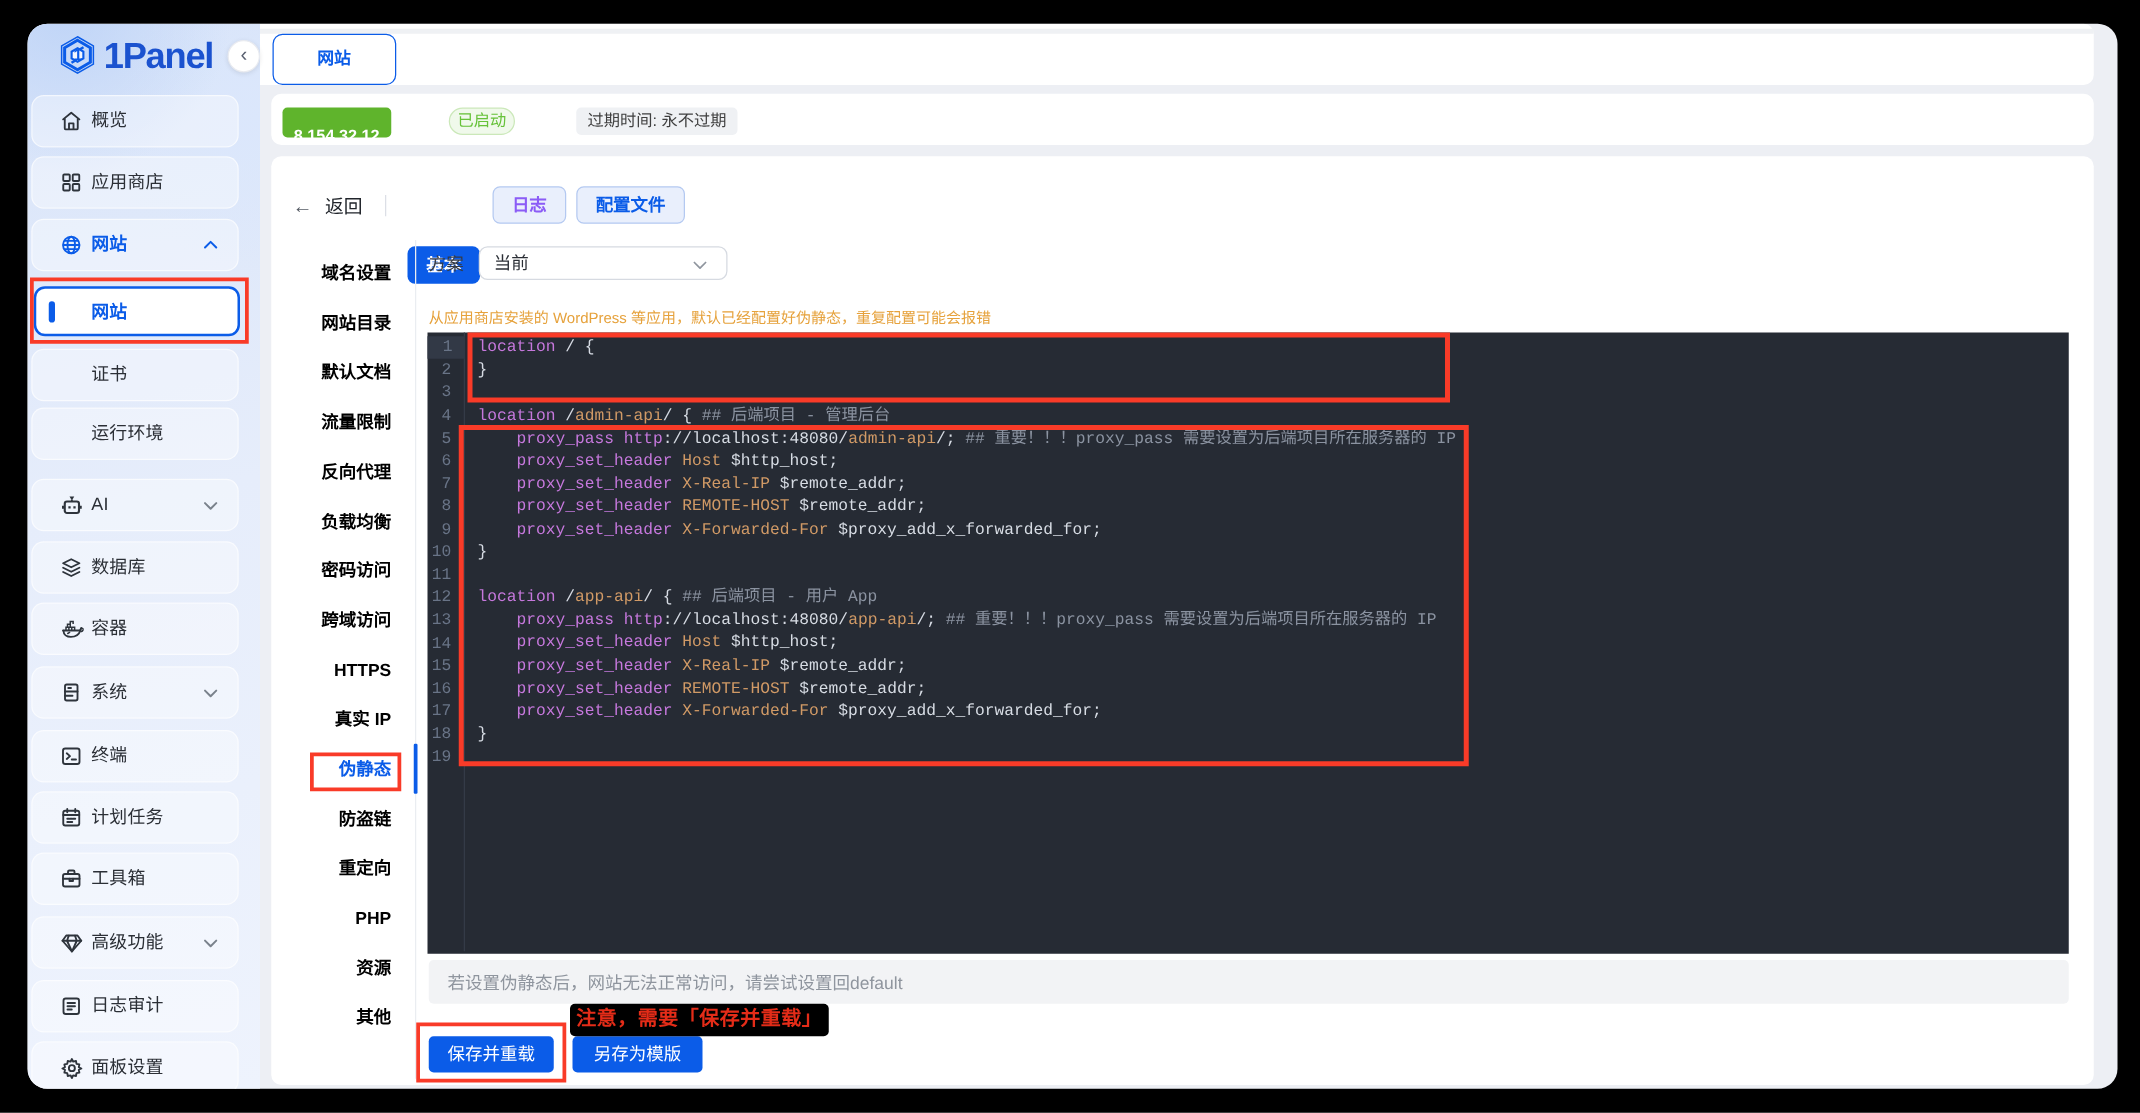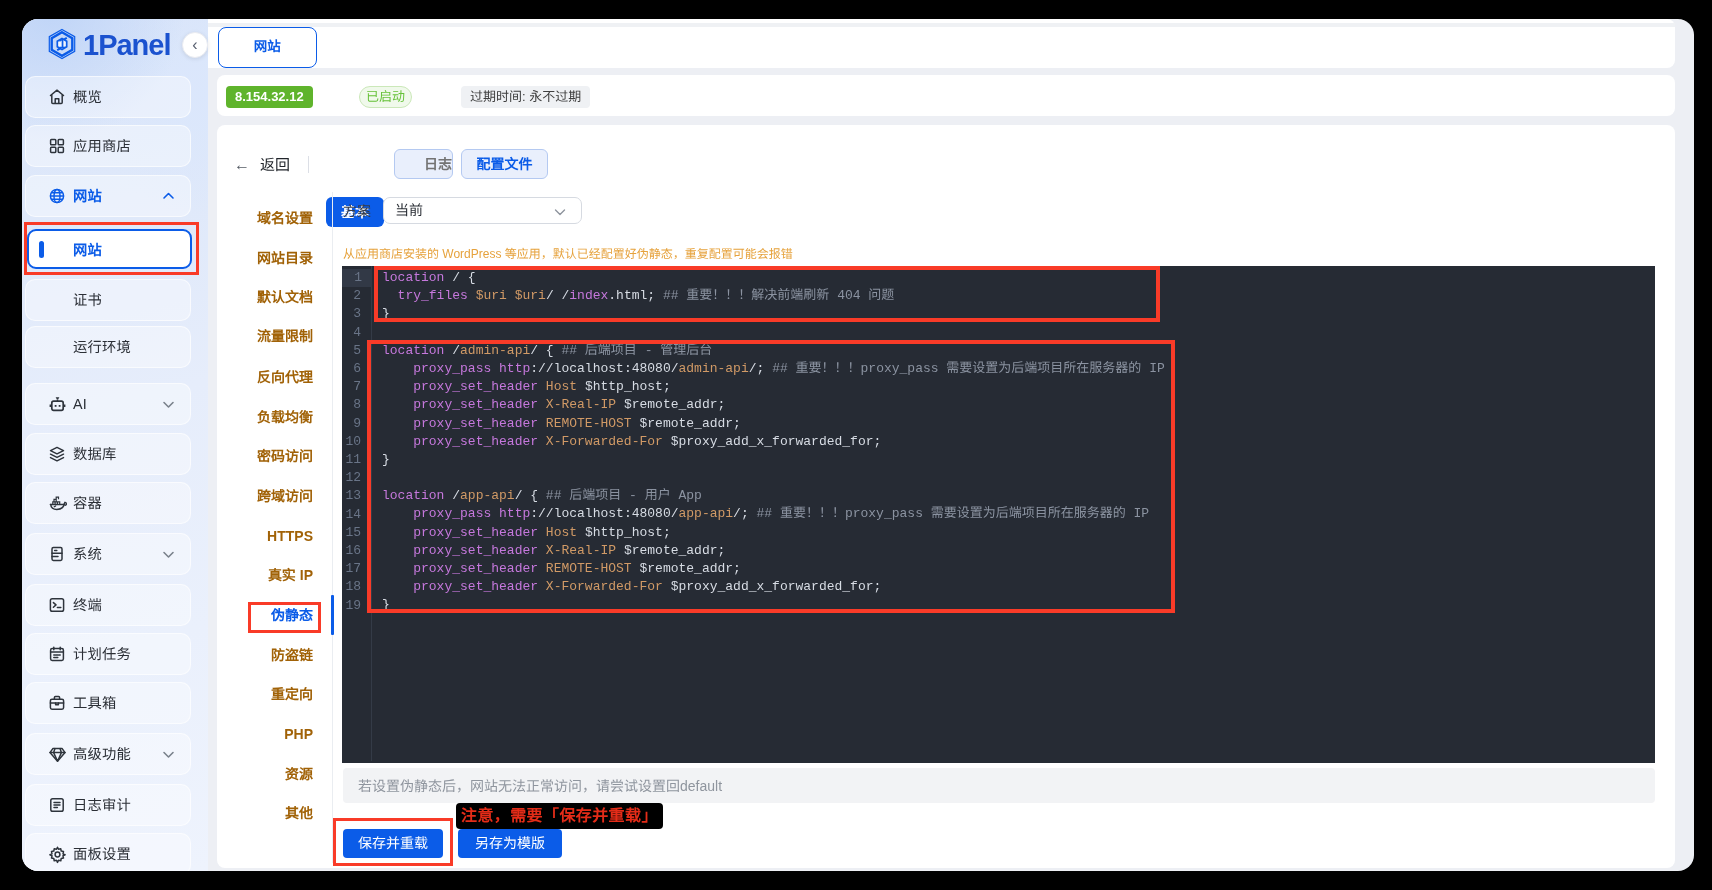--- a/index.html
+++ b/index.html
@@ -31,45 +31,45 @@
   .mi.sel .bar { position:absolute; left:10px; top:10px; width:5px; height:17px;
     border-radius:3px; background:#0b5ce8; }
   .red { position:absolute; border:3px solid #f93b28; z-index:50; pointer-events:none; }
   #topbar { position:absolute; left:186px; top:0; width:1467px; height:48.5px; background:#fff; border-radius:0 8px 8px 0; }
   #tbband { position:absolute; left:186px; top:4px; width:1467px; height:3.5px; background:#eff1f4; }
   #toptab { position:absolute; left:196px; top:8.3px; width:98.5px; height:41px; background:#fff;
     border:1.4px solid #0b5ce8; border-radius:8px; color:#0b5ce8; font-size:13.5px; font-weight:700;
     text-align:center; line-height:38px; z-index:4; }
   #bar2 { position:absolute; left:195px; top:56px; width:1458px; height:41px;
     background:#fff; border-radius:8px; }
-  #ipbadge { position:absolute; left:9px; top:11px; height:22px; padding:0 9px;
+  #ipbadge { position:absolute; left:9px; top:11px; height:22px; padding:12px 9px;
     background:#5fb42c; border-radius:4px; color:#fff; font-size:13px; font-weight:700;
     line-height:22px; }
   #runbadge { position:absolute; left:142px; top:11px; height:22px; padding:0 6px;
     background:#f0f9eb; border:1px solid #cbe8b9; border-radius:11px; color:#67c23a;
     font-size:13px; line-height:20px; }
   #expbadge { position:absolute; left:244px; top:11px; height:22px; padding:0 9px;
     background:#eff1f4; border-radius:4px; color:#404040; font-size:13px; line-height:22px; }
   #main { position:absolute; left:195px; top:106px; width:1458px; height:743px;
     background:#fff; border-radius:8px; }
   #back { position:absolute; left:17px; top:28px; font-size:15px; color:#21252b; }
   #back .arr { color:#555b64; font-size:16px; margin-right:10px; }
   #vdiv1 { position:absolute; left:91px; top:31px; width:1px; height:17px; background:#dcdfe6; }
   .tab { position:absolute; top:24px; height:30px; border-radius:6px; font-size:14px;
     font-weight:700; text-align:center; }
   #tab1 { left:109px; width:58px; background:#0b5ce8; color:#fff; line-height:30px;margin-top:48px; }
   #tab2 { left:177px; width:59px; background:#e9effc; border:1px solid #b4c9f1;
-    color:#737373; line-height:28px;text-align:right; }
+    color:#8b5cf6; line-height:28px; }
   #tab3 { left:244px; width:87px; background:#e9effc; border:1px solid #b4c9f1;
     color:#0b5ce8; line-height:28px; }
   #vdiv2 { position:absolute; left:115px; top:67px; width:1px; height:671px; background:#eaedf1; }
   #bluebar { position:absolute; left:114px; top:470px; width:3px; height:40px; background:#0b5ce8;
     z-index:4; border-radius:1px; }
   .snav { position:absolute; left:0; width:96px; text-align:right; font-size:14px; font-weight:600;
-    color:#a16207; z-index:3; line-height:20px; }
+    color:#000000; z-index:3; line-height:20px; }
   .snav.act { color:#0b5ce8; }
   #planlbl { position:absolute; left:126px; top:75px; font-size:14px; color:#363b44; }
   #plansel { position:absolute; left:166px; top:72px; width:199px; height:27px;
     border:1px solid #d6dae1; border-radius:7px; background:#fff; }
   #plansel .v { position:absolute; left:11px; top:0; line-height:25px; font-size:14px; color:#2b2f36; }
   #plansel svg { position:absolute; right:14px; top:7px; }
   #warn { position:absolute; left:126px; top:119px; font-size:12px; color:#e6a23c; }
   #editor { position:absolute; left:125px; top:141px; width:1313px; height:497px;
     background:#262b34; font-family:"Liberation Mono", monospace; font-size:13px; }
   #gutter { position:absolute; left:0; top:0; width:30px; height:495px;
@@ -106,21 +106,21 @@
     <div id="back"><span class="arr">←</span>返回</div>
     <div id="vdiv1"></div>
     <div class="tab" id="tab1">基本</div>
     <div class="tab" id="tab2">日志</div>
     <div class="tab" id="tab3">配置文件</div>
     <div id="vdiv2"></div>
     <div id="bluebar"></div>
 <div class="snav" style="top:83px;">域名设置</div>
 <div class="snav" style="top:123px;">网站目录</div>
 <div class="snav" style="top:162px;">默认文档</div>
-<div class="snav" style="top:202px;font-family:Liberation Serif, serif;">流量限制</div>
+<div class="snav" style="top:202px;">流量限制</div>
 <div class="snav" style="top:242px;">反向代理</div>
 <div class="snav" style="top:282px;">负载均衡</div>
 <div class="snav" style="top:321px;">密码访问</div>
 <div class="snav" style="top:361px;">跨域访问</div>
 <div class="snav" style="top:401px;">HTTPS</div>
 <div class="snav" style="top:440px;">真实 IP</div>
 <div class="snav act" style="top:480px;">伪静态</div>
 <div class="snav" style="top:520px;">防盗链</div>
 <div class="snav" style="top:559px;">重定向</div>
 <div class="snav" style="top:599px;">PHP</div>
@@ -151,21 +151,20 @@
 <div class="n" style="top:221.4px;">13</div>
 <div class="n" style="top:239.6px;">14</div>
 <div class="n" style="top:257.8px;">15</div>
 <div class="n" style="top:276.0px;">16</div>
 <div class="n" style="top:294.2px;">17</div>
 <div class="n" style="top:312.4px;">18</div>
 <div class="n" style="top:330.6px;">19</div>
       </div>
       <div id="code">
 <div class="ln"><span class="kw">location</span><span class="pl"> / {</span></div>
-<div class="ln"><span class="pl">  </span><span class="kw">try_files</span><span class="pl"> </span><span class="or">$uri</span><span class="pl"> </span><span class="or">$uri</span><span class="pl">/ /</span><span class="kw">index</span><span class="pl">.html; </span><span class="cm">## 重要！！！解决前端刷新 404 问题</span></div>
 <div class="ln"><span class="pl">}</span></div>
 <div class="ln"></div>
 <div class="ln"><span class="kw">location</span><span class="pl"> /</span><span class="or">admin-api</span><span class="pl">/ { </span><span class="cm">## 后端项目 - 管理后台</span></div>
 <div class="ln"><span class="pl">    </span><span class="kw">proxy_pass</span><span class="pl"> </span><span class="kw">http</span><span class="pl">://localhost:48080/</span><span class="or">admin-api</span><span class="pl">/; </span><span class="cm">## 重要！！！proxy_pass 需要设置为后端项目所在服务器的 IP</span></div>
 <div class="ln"><span class="pl">    </span><span class="kw">proxy_set_header</span><span class="pl"> </span><span class="or">Host</span><span class="pl"> $http_host;</span></div>
 <div class="ln"><span class="pl">    </span><span class="kw">proxy_set_header</span><span class="pl"> </span><span class="or">X-Real-IP</span><span class="pl"> $remote_addr;</span></div>
 <div class="ln"><span class="pl">    </span><span class="kw">proxy_set_header</span><span class="pl"> </span><span class="or">REMOTE-HOST</span><span class="pl"> $remote_addr;</span></div>
 <div class="ln"><span class="pl">    </span><span class="kw">proxy_set_header</span><span class="pl"> </span><span class="or">X-Forwarded-For</span><span class="pl"> $proxy_add_x_forwarded_for;</span></div>
 <div class="ln"><span class="pl">}</span></div>
 <div class="ln"></div>

